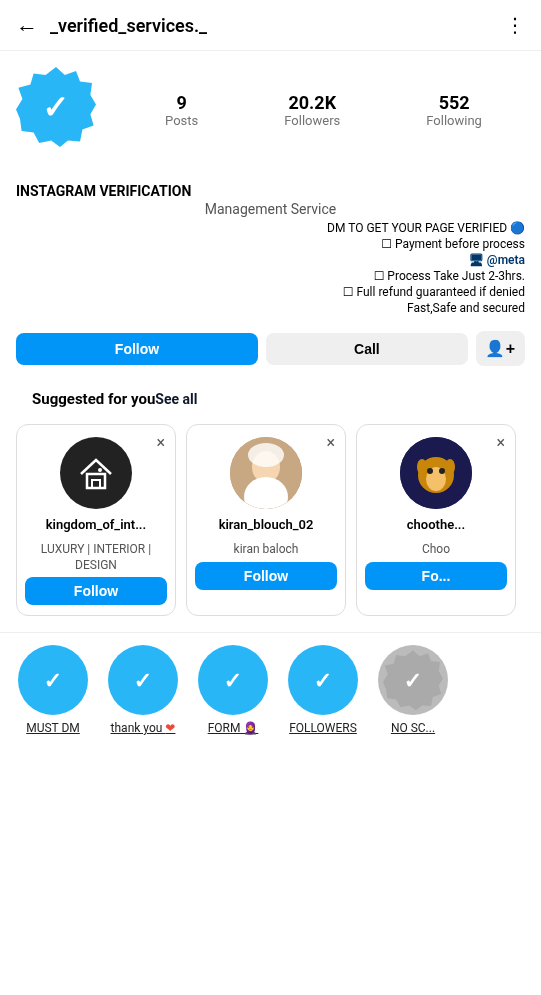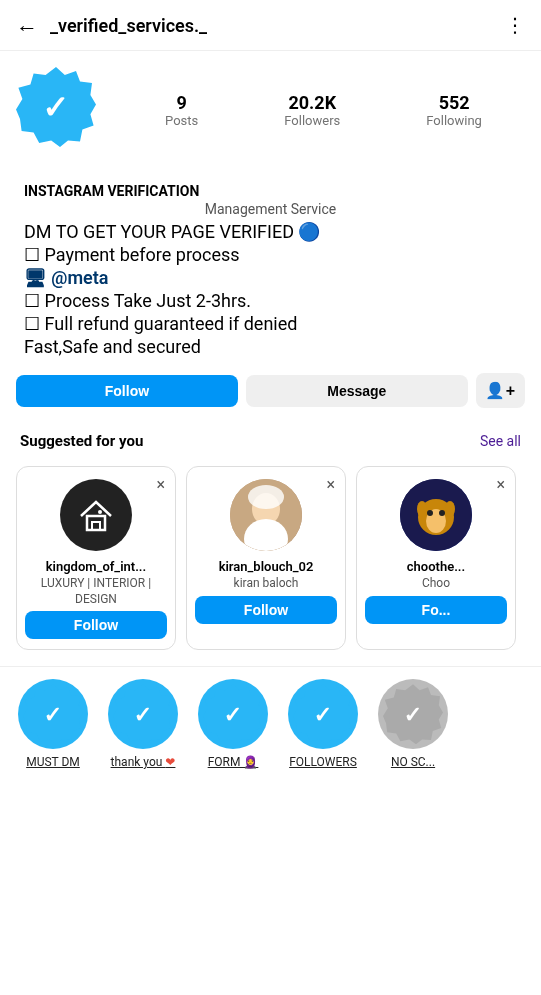--- a/index.html
+++ b/index.html
@@ -83,36 +83,37 @@
       font-size: 18px;
       font-weight: 700;
     }
     .stat-label {
       font-size: 13px;
       color: #737373;
     }
 
     
     .bio-section {
-      padding: 0 24px 14px;
+      padding: 0 16px 14px;
     }
     .bio-name {
       font-size: 14px;
       font-weight: 700;
       margin-bottom: 2px;
     }
     .bio-subtitle {
       font-size: 14px;
       color: #555;
       margin-bottom: 4px;
       text-align: center;
     }
     .bio-line {
-      font-size: 18px;
+      font-size: 12px;
       margin-bottom: 2px;
+      text-align: right;
     }
     .bio-link {
       color: #00376b;
       font-weight: 600;
     }
 
     
     .action-buttons {
       display: flex;
       gap: 8px;
@@ -159,32 +160,32 @@
       border-radius: 8px;
       padding: 8px 10px;
       font-size: 16px;
       font-weight: 600;
       cursor: pointer;
     }
 
     
     .suggested-header {
       display: flex;
-      justify-content: space-between;
-      align-items: center;
-      padding: 8px 20px;
+      justify-content: flex-start;
+      align-items: center;
+      padding: 8px 32px;
     }
     .suggested-title {
       font-size: 15px;
       font-weight: 700;
     }
     .see-all {
-      color: #4c1d95;
-      font-size: 14px;
-      font-weight: 400;
+      color: #0f172a;
+      font-size: 14px;
+      font-weight: 700;
       cursor: pointer;
     }
 
     
     .suggested-cards {
       display: flex;
       overflow-x: auto;
       gap: 0;
       padding: 8px 16px 8px;
       scrollbar-width: none;
@@ -244,21 +245,21 @@
       display: flex;
       align-items: center;
       justify-content: center;
       font-size: 30px;
       overflow: hidden;
     }
     .card-username {
       font-size: 13px;
       font-weight: 600;
       text-align: center;
-      margin-bottom: 2px;
+      margin-bottom: 10px;
     }
     .card-subtitle {
       font-size: 12px;
       color: #555;
       text-align: center;
       margin-bottom: 4px;
       line-height: 1.3;
     }
     .card-follow-btn {
       background: #0095f6;
@@ -377,21 +378,21 @@
   <div class="bio-line">
     <span class="bio-link">🖥 @meta</span>
   </div>
   <div class="bio-line">☐ Process Take Just 2-3hrs.</div>
   <div class="bio-line">☐ Full refund guaranteed if denied</div>
   <div class="bio-line">Fast,Safe and secured</div>
 </div>
 
 <div class="action-buttons">
   <button class="btn-follow">Follow</button>
-  <button class="btn-message">Message</button>
+  <button class="btn-call">Call</button>
   <button class="btn-add">👤+</button>
 </div>
 
 <div class="suggested-header">
   <span class="suggested-title">Suggested for you</span>
   <span class="see-all">See all</span>
 </div>
 
 <div class="suggested-cards">
 

